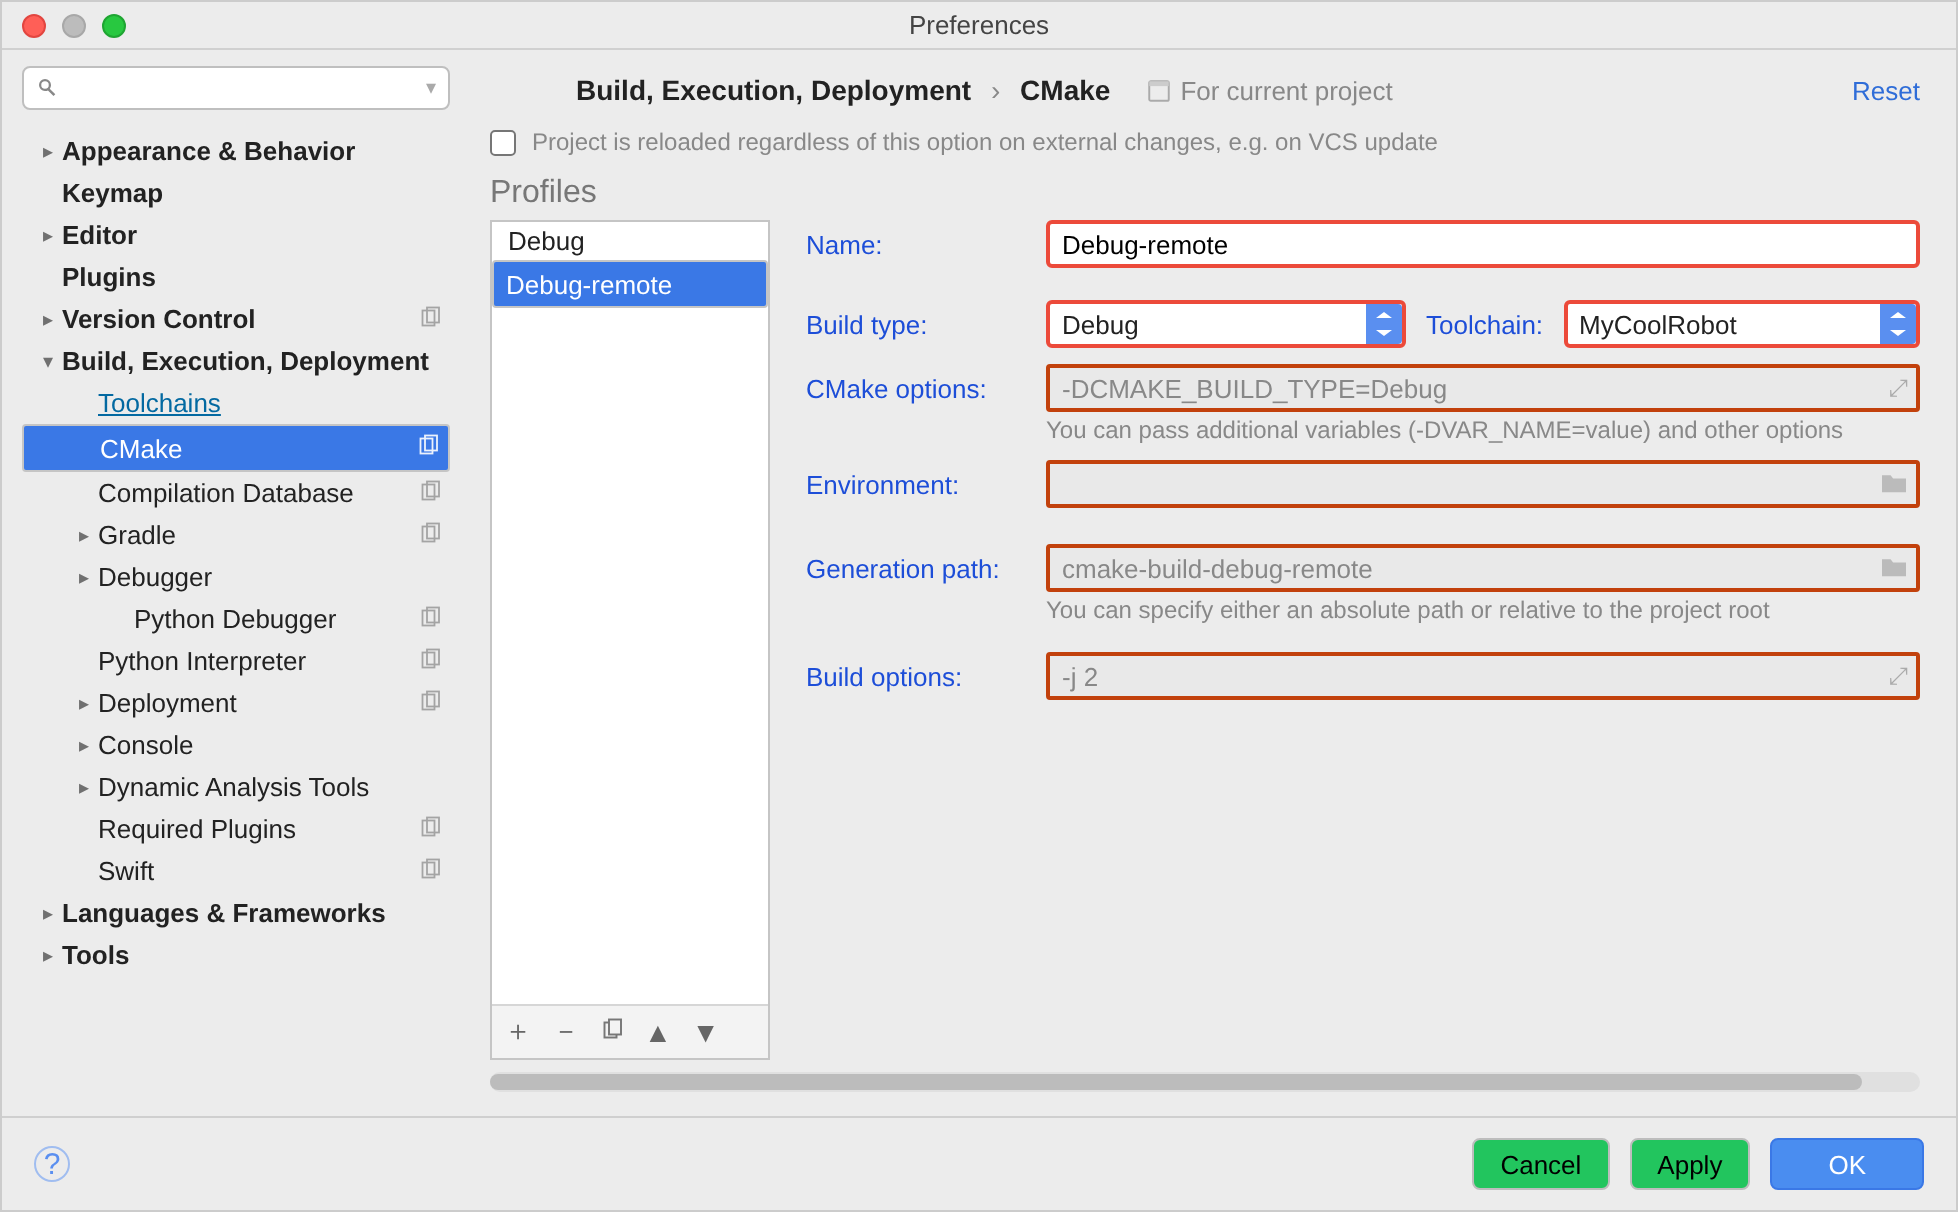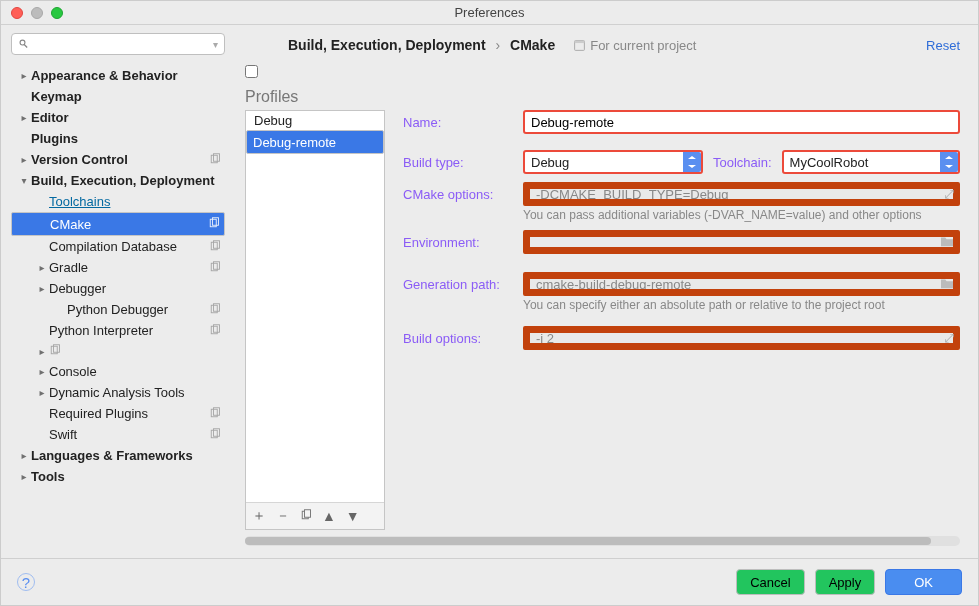--- a/index.html
+++ b/index.html
@@ -44,23 +44,23 @@
 .profiles-lbl { color: #777; font-size: 16px; margin-top: 8px; margin-bottom: 4px; }
 .profiles-area { display: flex; flex: 1; min-height: 0; }
 .prof-list { width: 140px; background: #fff; border: 1px solid #c5c5c5; display: flex; flex-direction: column; }
 .prof-items { flex: 1; overflow: auto; }
 .prof-item { padding: 2px 8px; font-size: 13px; }
 .prof-item.sel { background: #3a78e6; color: #fff; }
 .prof-tb { border-top: 1px solid #d6d6d6; padding: 4px 6px; display: flex; gap: 10px; color: #666; font-size: 14px; align-items: center; background: #f3f3f3; }
 .prof-tb span { cursor: pointer; }
 .form { flex: 1; padding-left: 18px; }
 .frow { display: flex; align-items: center; margin-bottom: 8px; }
-.flabel { width: 120px; font-size: 13px; color: #8b5cf6; }
+.flabel { width: 120px; font-size: 13px; color: #1d4ed8; }
 .fctrl { flex: 1; display: flex; align-items: center; gap: 10px; }
-.txtin { height: 24px; border: 7px solid #c2410c; background: #fff; padding: 0 6px; font-size: 13px; width: 100%; border-radius: 2px; outline: none; }
+.txtin { height: 24px; border: 2px solid #c2410c; background: #fff; padding: 0 6px; font-size: 13px; width: 100%; border-radius: 2px; outline: none; }
 .sel { height: 24px; border: 1px solid #c5c5c5; background: #fff; padding: 0 22px 0 6px; font-size: 13px; border-radius: 2px; position: relative; display: flex; align-items: center; }
 .sel .drop { position: absolute; right: 0; top: 0; bottom: 0; width: 18px; background: #5a8ff0; display: flex; align-items: center; justify-content: center; border-radius: 0 2px 2px 0; }
 .sel .drop svg { width: 8px; height: 12px; fill: #fff; }
 .ro { background: #e9e9e9; color: #888; }
 .expand-ic { position: absolute; right: 6px; color: #aaa; font-size: 12px; }
 .folder-ic { position: absolute; right: 6px; color: #aaa; }
 .hint2 { color: #888; font-size: 12px; margin-left: 120px; margin-top: -6px; margin-bottom: 8px; }
 .hl { border: 2px solid #ec4a3a; border-radius: 3px; }
 .footer { border-top: 1px solid #cfcfcf; padding: 10px 16px; display: flex; align-items: center; justify-content: flex-end; gap: 10px; background: #ececec; }
 .footer .help { margin-right: auto; color: #5a8ff0; font-size: 15px; width: 18px; height: 18px; border: 1px solid #a0bdf0; border-radius: 50%; display: flex; align-items: center; justify-content: center; cursor: pointer; }
@@ -165,20 +165,21 @@
           <li class="depth-2">
             <span class="arrow"></span>
             <span class="lbl">Python Interpreter</span>
             <span class="copy"><svg class="copy-svg" viewBox="0 0 16 16">
                 <rect x="3" y="3" width="8" height="10" fill="none" stroke="currentColor" stroke-width="1.2"></rect>
                 <rect x="6" y="1" width="8" height="10" fill="none" stroke="currentColor" stroke-width="1.2"></rect>
               </svg></span>
           </li>
           <li class="depth-2">
             <span class="arrow">▸</span>
+            <span class="lbl">Deployment</span>
             <span class="copy"><svg class="copy-svg" viewBox="0 0 16 16">
                 <rect x="3" y="3" width="8" height="10" fill="none" stroke="currentColor" stroke-width="1.2"></rect>
                 <rect x="6" y="1" width="8" height="10" fill="none" stroke="currentColor" stroke-width="1.2"></rect>
               </svg></span>
           </li>
           <li class="depth-2">
             <span class="arrow">▸</span>
             <span class="lbl">Console</span>
           </li>
           <li class="depth-2">
@@ -225,20 +226,21 @@
               <rect x="2" y="2" width="12" height="3" fill="#ccc"></rect>
             </svg>
           <span>For current project</span>
         </div>
         <div class="reset">Reset</div>
       </div>
 
       <div class="auto-row">
         <input type="checkbox" style="">
         <div class="txts">
+          <span class="hint">Project is reloaded regardless of this option on external changes, e.g. on VCS update</span>
         </div>
       </div>
 
       <div class="profiles-lbl">Profiles</div>
 
       <div class="profiles-area">
         <div class="prof-list">
           <div class="prof-items" id="prof-items">
               <div class="prof-item">Debug</div>
               <div class="prof-item sel">Debug-remote</div>

